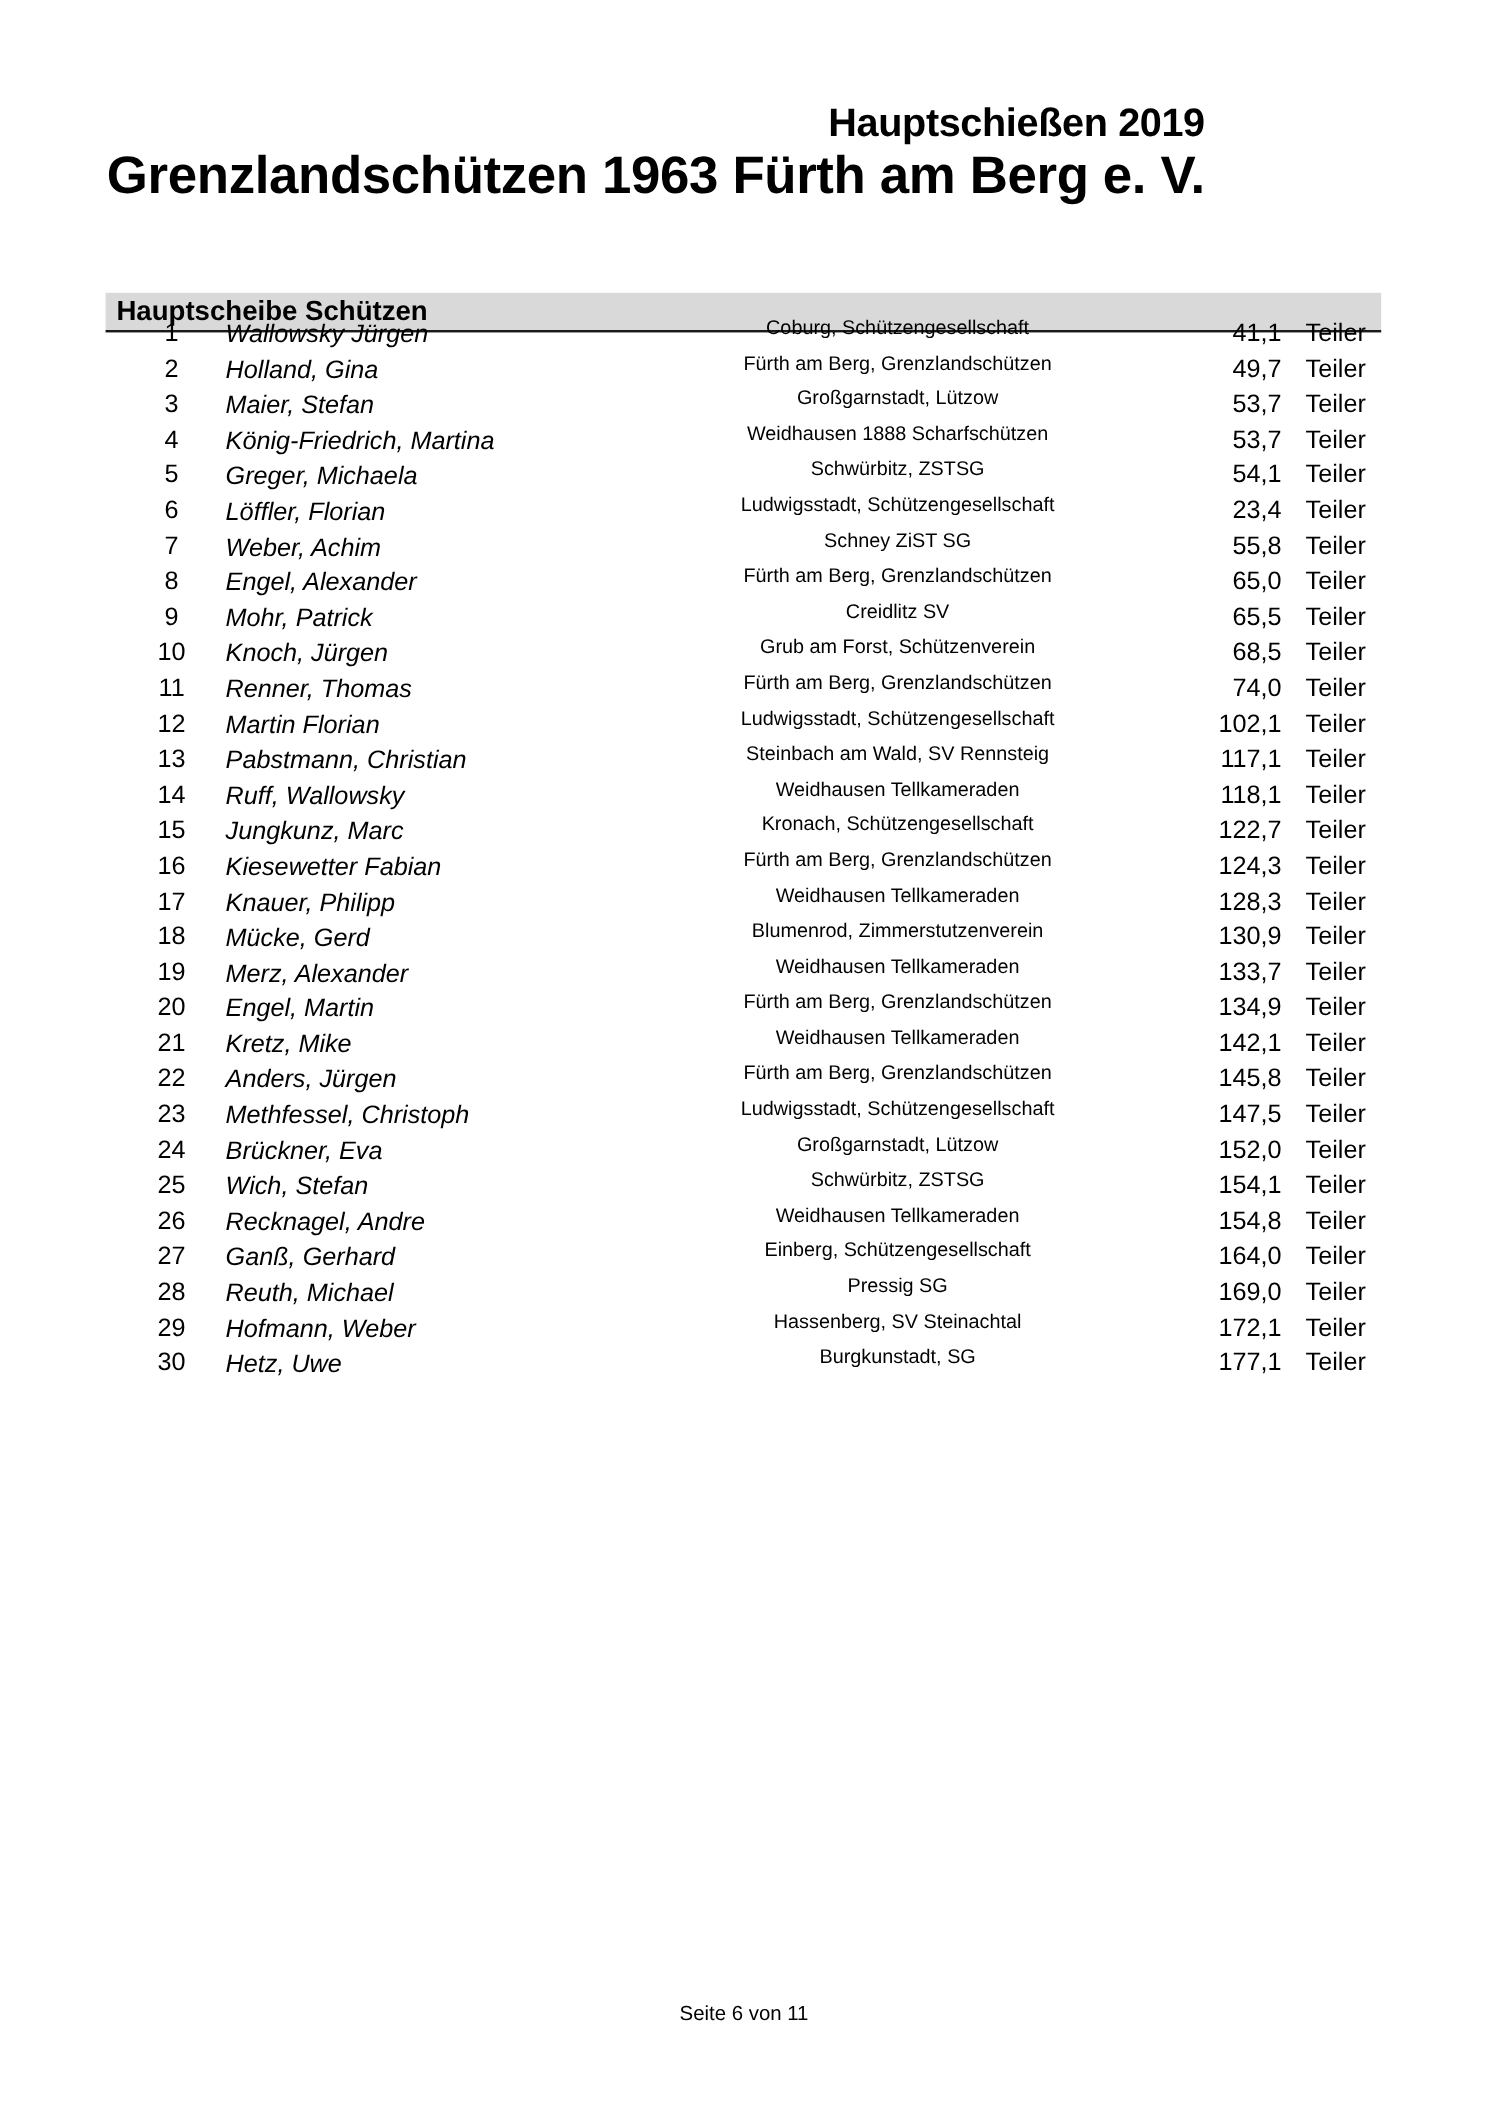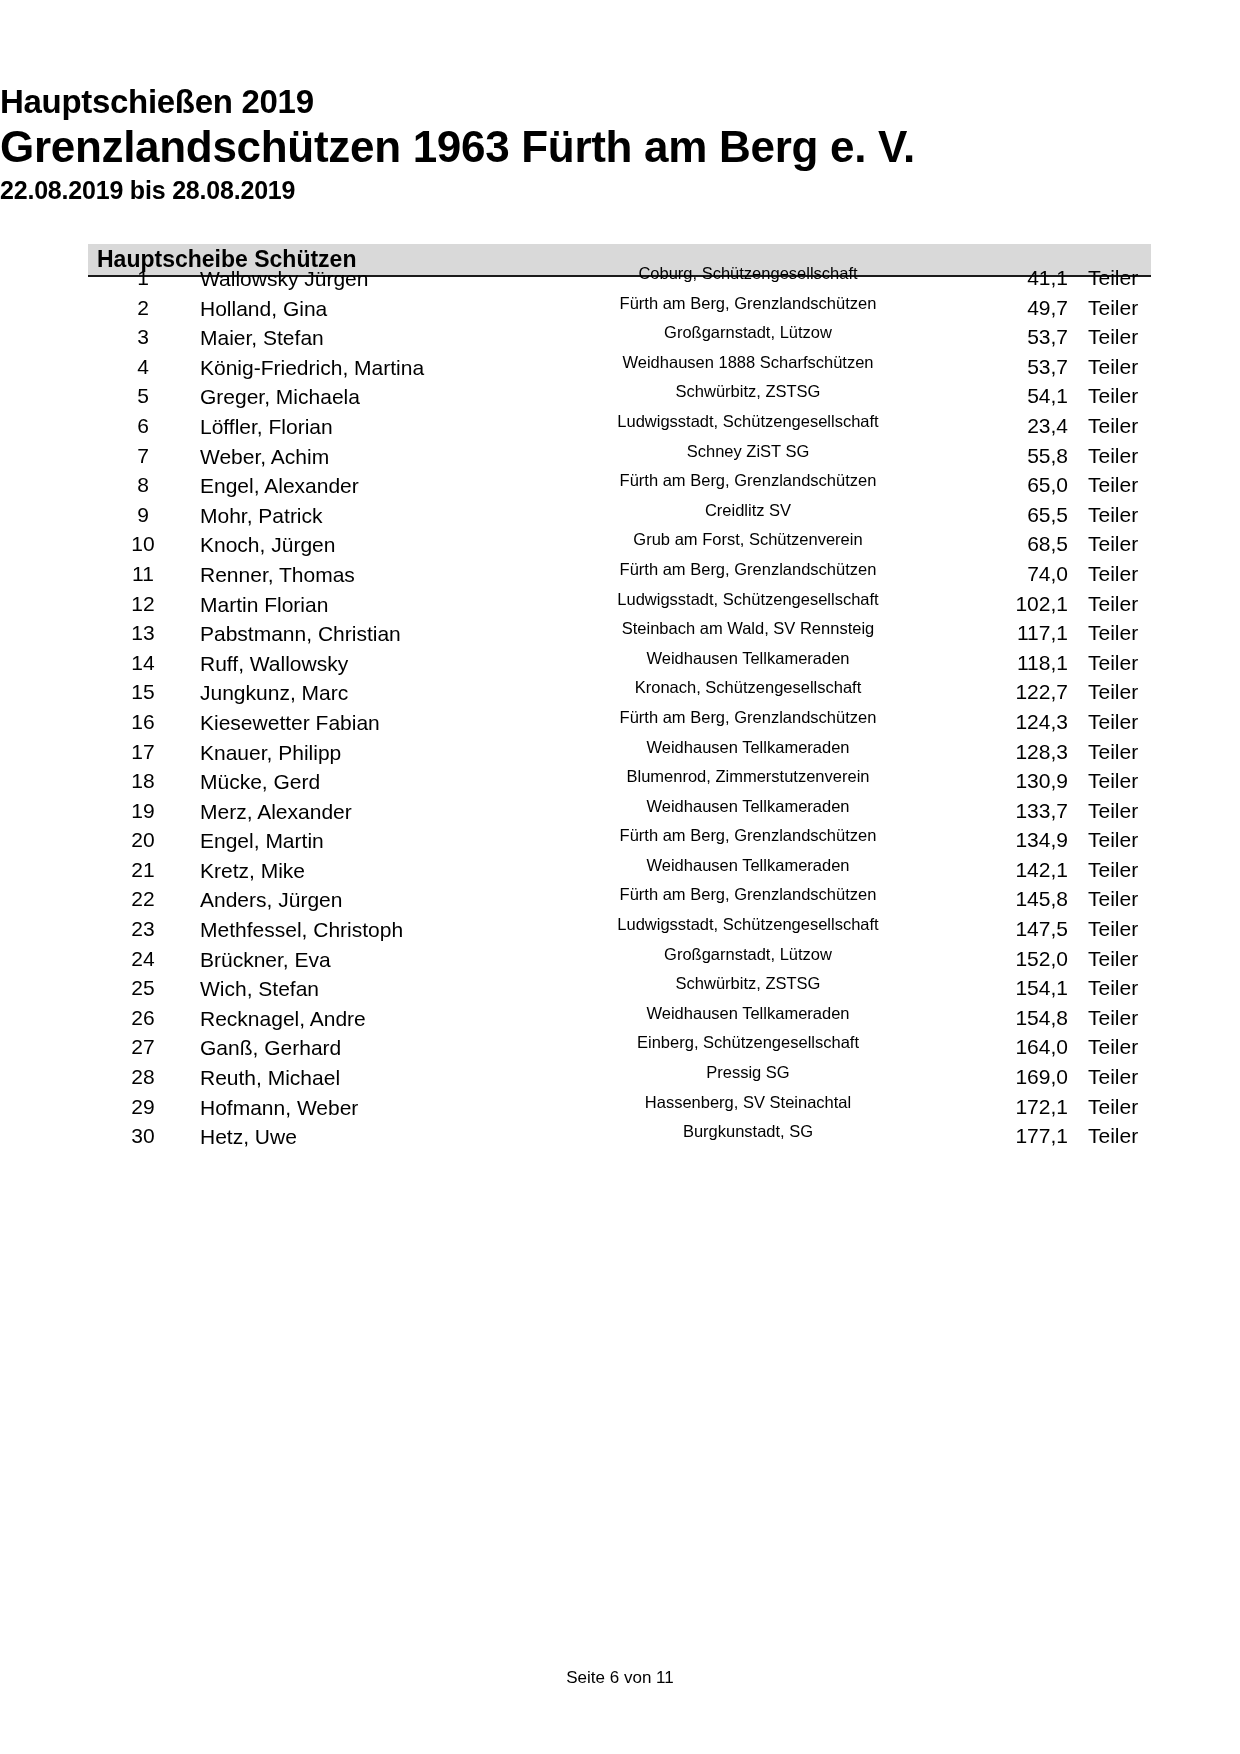--- a/index.html
+++ b/index.html
@@ -1,42 +1,41 @@
 <!DOCTYPE html>
 <html><head>
   <meta charset="utf-8">
   <style>
     html, body { margin: 0; padding: 0; background: #ffffff; }
     body { width: 1240px; height: 1754px; position: relative; overflow: hidden;
            font-family: "Liberation Sans", "DejaVu Sans", sans-serif; color: #000; }
-    .title-block { position: absolute; top: 80px; left: 0; width: 1004px; text-align: left; }
+    .title-block { position: absolute; top: 80px; left: 0; width: 1004px; text-align: right; }
     .t1 { font-size: 33px; font-weight: bold; line-height: 44px; letter-spacing: -0.3px; }
     .t2 { font-size: 44px; font-weight: bold; line-height: 46px; letter-spacing: -0.3px; }
     .t3 { font-size: 25px; font-weight: bold; line-height: 40px; letter-spacing: -0.2px; }
     .section-header { position: absolute; top: 244px; left: 88px; width: 1063px; height: 33px;
                       background: #d9d9d9; border-bottom: 2px solid #1a1a1a; box-sizing: border-box; }
     .section-header span { position: absolute; left: 9px; top: 2px; font-size: 23px; font-weight: bold; }
     .rows { position: absolute; top: 263px; left: 88px; width: 1063px; }
     .row { position: relative; height: 29.6px; font-size: 21px; }
     .row .rank { position: absolute; left: 0; width: 72px; text-align: right; top: 3px; padding-right: 0; }
     .row .rank-inner { display: inline-block; width: 34px; text-align: center; }
-    .row .name { position: absolute; left: 112px; top: 4px; white-space: nowrap; }
+    .row .name { position: absolute; left: 100px; top: 4px; white-space: nowrap; font-style: italic; }
     .row .club { position: absolute; left: 470px; width: 380px; text-align: center; top: 1px;
                  font-size: 16.5px; white-space: nowrap; }
     .row .score { position: absolute; left: 880px; width: 100px; text-align: right; top: 3px; }
     .row .unit { position: absolute; left: 1000px; top: 3px; }
     .footer { position: absolute; top: 1668px; left: 0; width: 1240px; text-align: center; font-size: 17px; }
   </style>
 </head>
 <body>
 
 <div class="title-block">
   <div class="t1">Hauptschießen 2019</div>
   <div class="t2">Grenzlandschützen 1963 Fürth am Berg e. V.</div>
-  <div class="t3">22.08.2019 bis 28.08.2019</div>
 </div>
 
 <div class="section-header">
   <span>Hauptscheibe Schützen</span>
 </div>
 
 <div class="rows" id="rows">
     <div class="row">
       <div class="rank"><span class="rank-inner">1</span></div>
       <div class="name">Wallowsky Jürgen</div>

